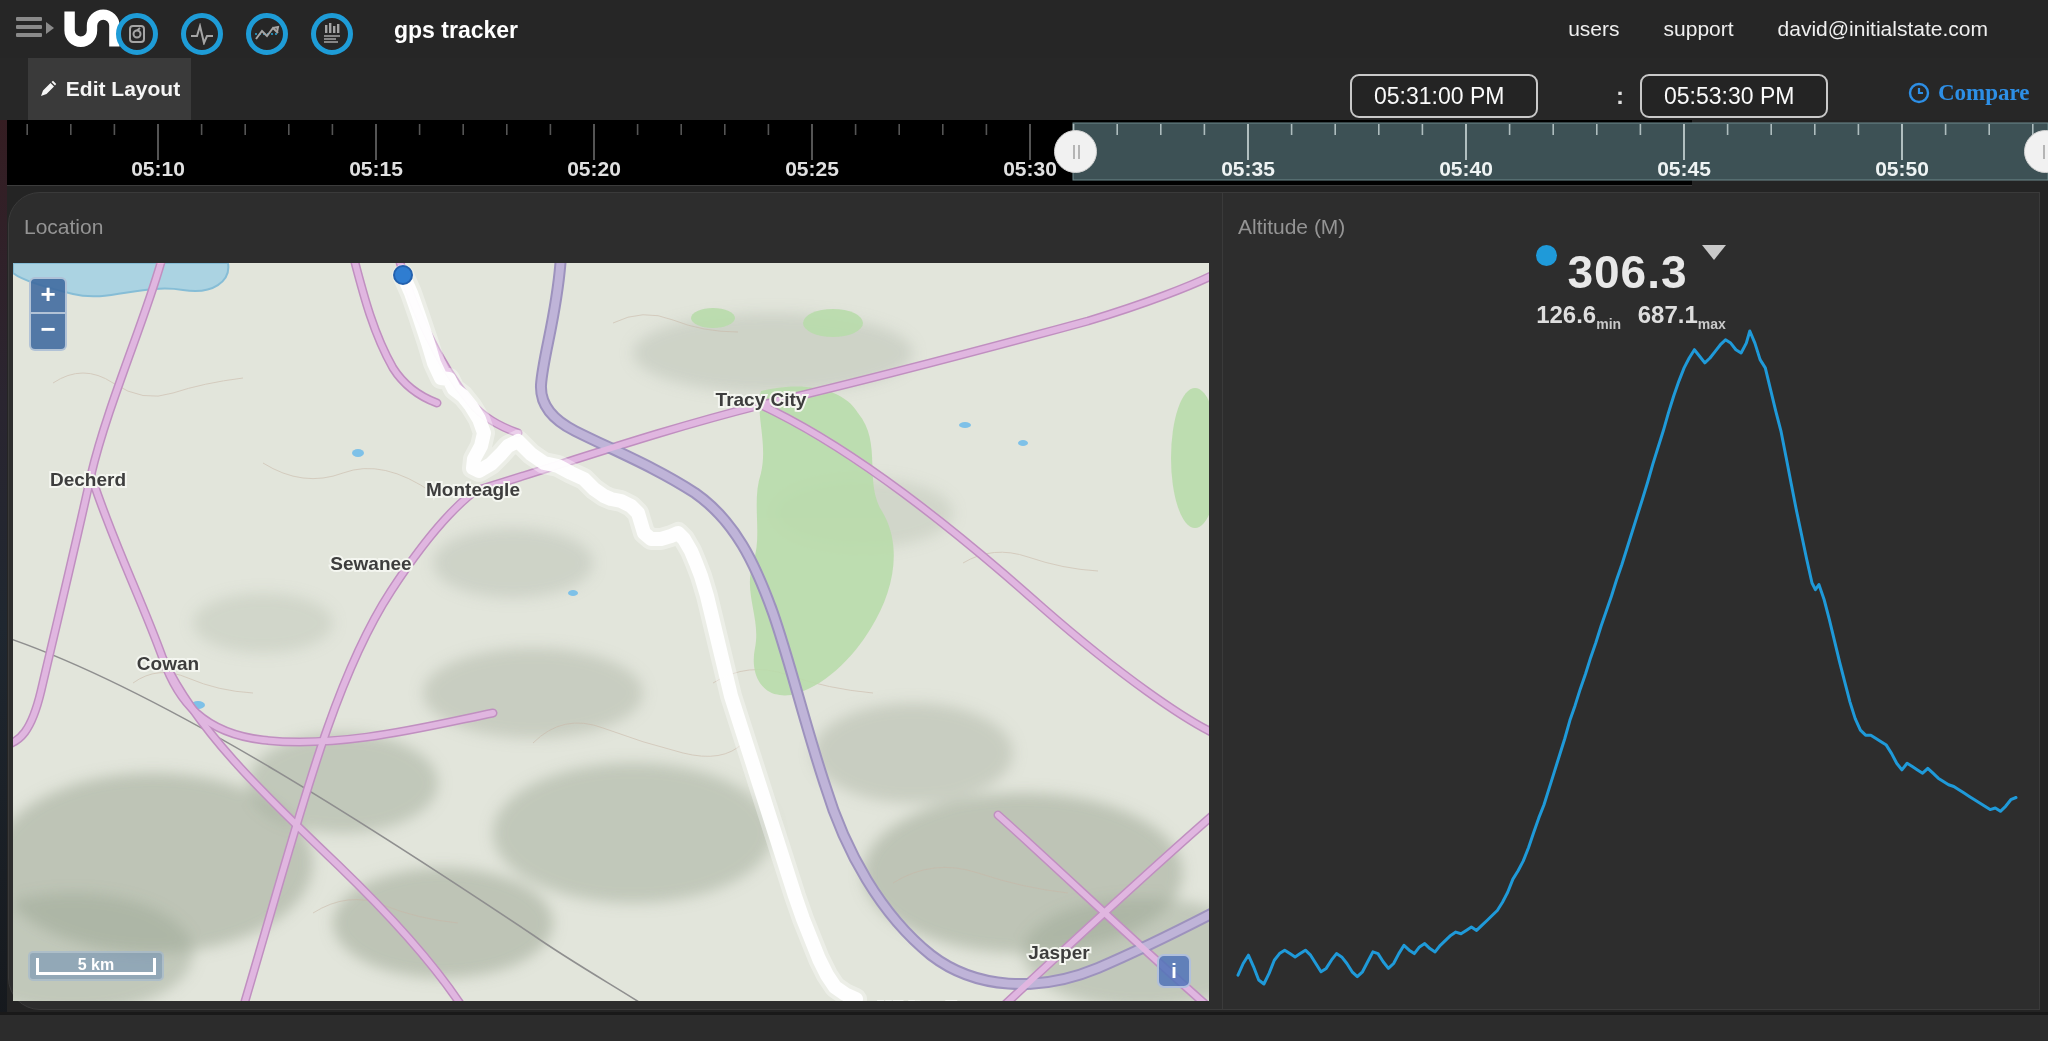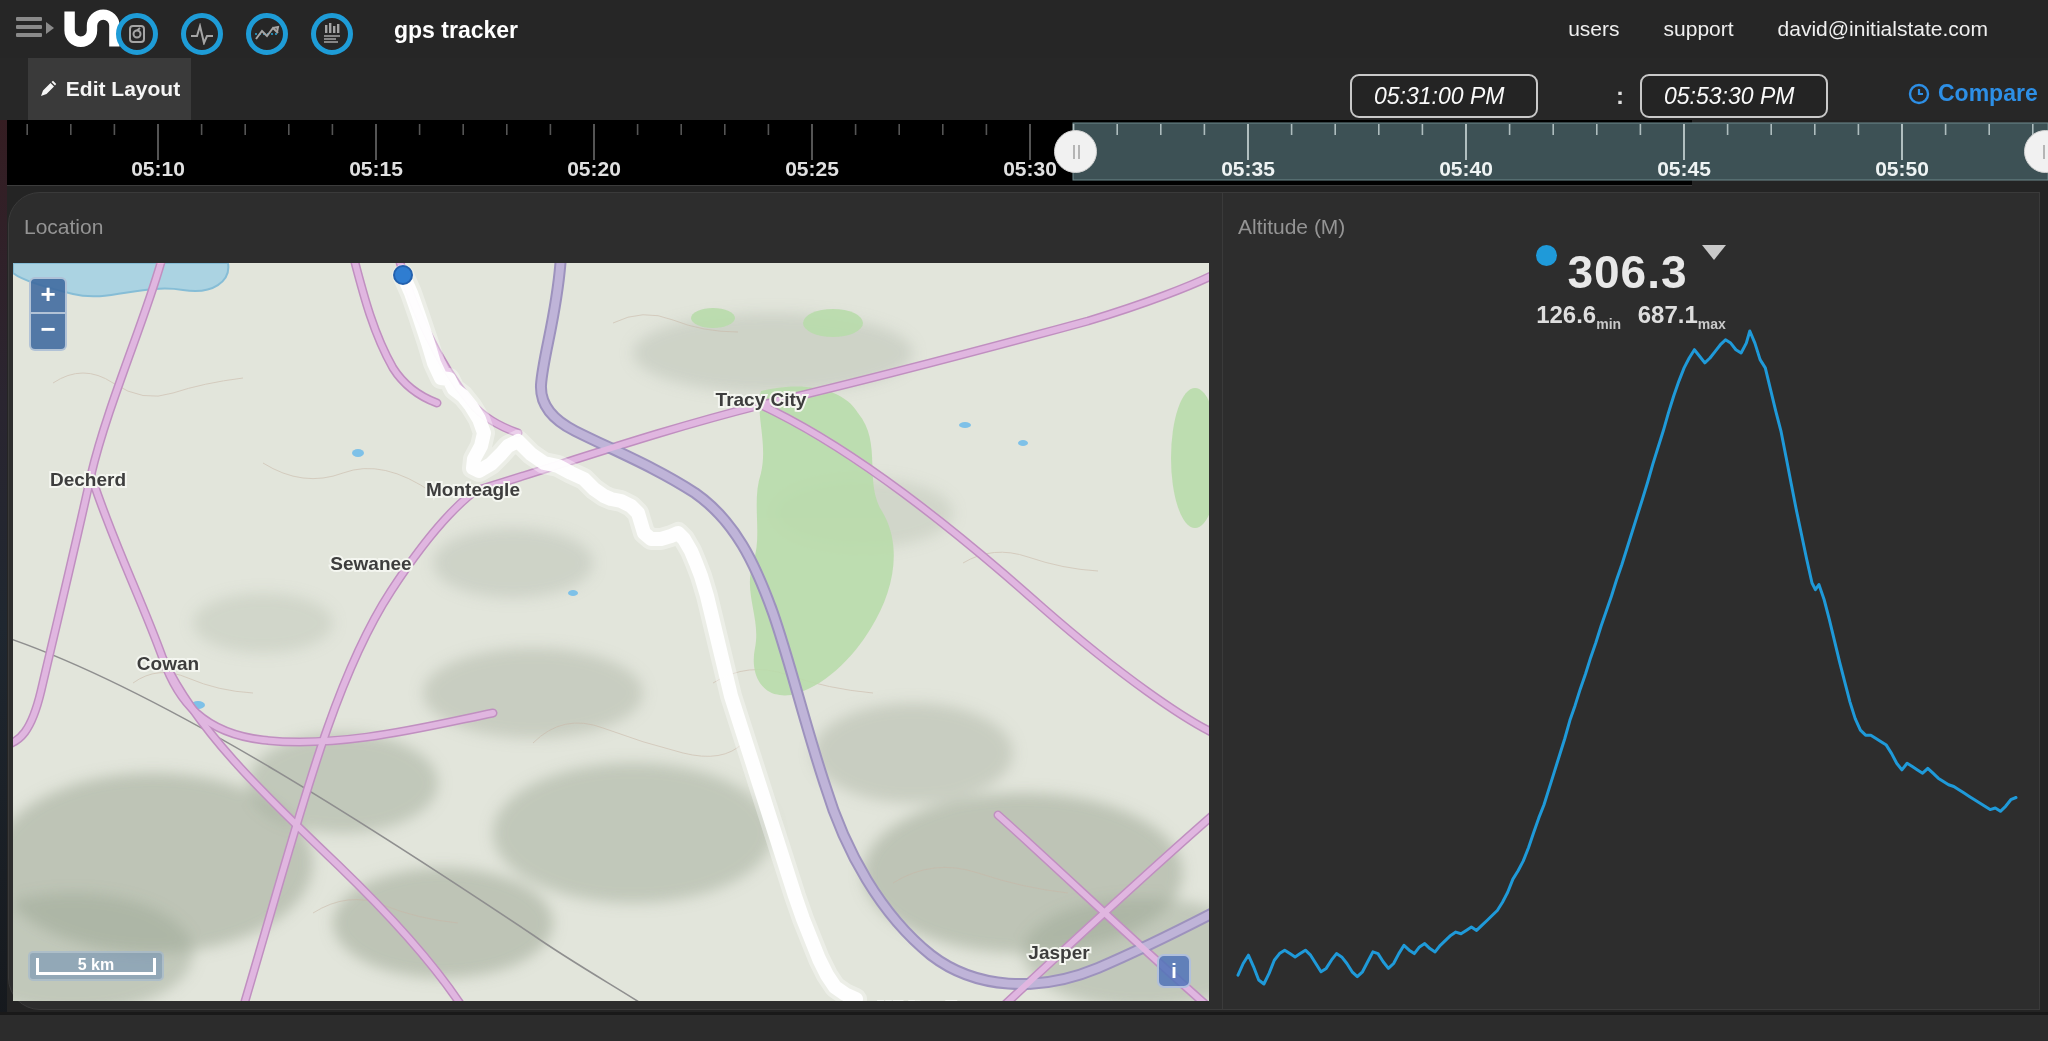--- a/index.html
+++ b/index.html
@@ -19,24 +19,24 @@
   .app-title{position:absolute;left:394px;top:17px;font-size:23px;font-weight:700;color:#fff;}
   .topnav{position:absolute;right:60px;top:0;height:58px;display:flex;align-items:center;gap:44px;}
   .topnav a{color:#efefef;font-size:21px;text-decoration:none;cursor:pointer;}
 
   
   .controlrow{position:absolute;left:0;top:58px;width:2048px;height:62px;background:#272727;}
   .edit-btn{position:absolute;left:0;top:0;width:163px;height:62px;background:#3a3a3a;
        display:flex;align-items:center;justify-content:center;gap:9px;cursor:pointer;margin-left:28px;}
   .edit-btn span.lbl{font-size:21px;font-weight:700;color:#f5f5f5;}
   .time-box{position:absolute;top:16px;height:44px;width:188px;background:#242424;border:2px solid #c9c9c9;
-       border-radius:9px;box-sizing:border-box;color:#fafafa;font-size:23px;line-height:40px;padding-left:22px;cursor:text;font-style:italic;}
+       border-radius:9px;box-sizing:border-box;color:#fafafa;font-size:23px;line-height:40px;padding-left:22px;cursor:text;}
   .t1{left:1350px}.t2{left:1640px}
   .tsep{position:absolute;left:1616px;top:24px;font-size:24px;color:#ddd;font-weight:700;}
-  .compare{position:absolute;left:1908px;top:22px;display:flex;align-items:center;gap:8px;cursor:pointer;}
+  .compare{position:absolute;left:1908px;top:22px;display:flex;align-items:center;gap:8px;cursor:pointer;font-family:Liberation Serif, serif;}
   .compare .lbl{color:#2d8fe6;font-size:23px;font-weight:600;}
 
   
   .rulerwrap{position:absolute;left:0;top:120px;width:1692px;height:65px;background:#000000;border-bottom:1px solid #3c3c3c;cursor:pointer;font-weight:bold;}
   .handle{position:absolute;top:10px;width:43px;height:43px;border-radius:50%;background:#f1f1f1;
        border:1px solid #d2d2d2;box-sizing:border-box;cursor:ew-resize;}
   .handle .grip{position:absolute;top:14px;width:2px;height:14px;background:#b5b5b5;}
   .handle .g1{left:18px}.handle .g2{left:23px}
 
   

